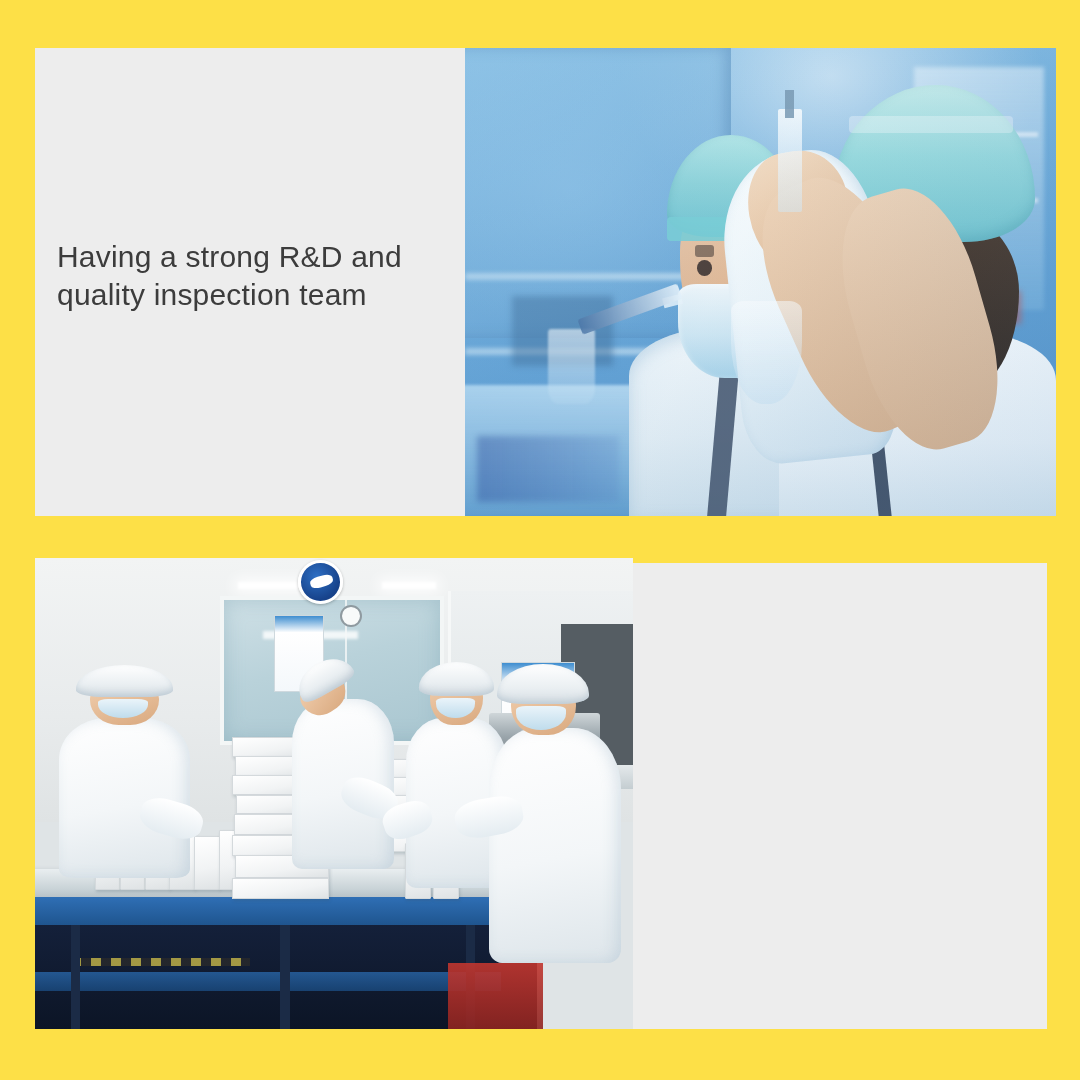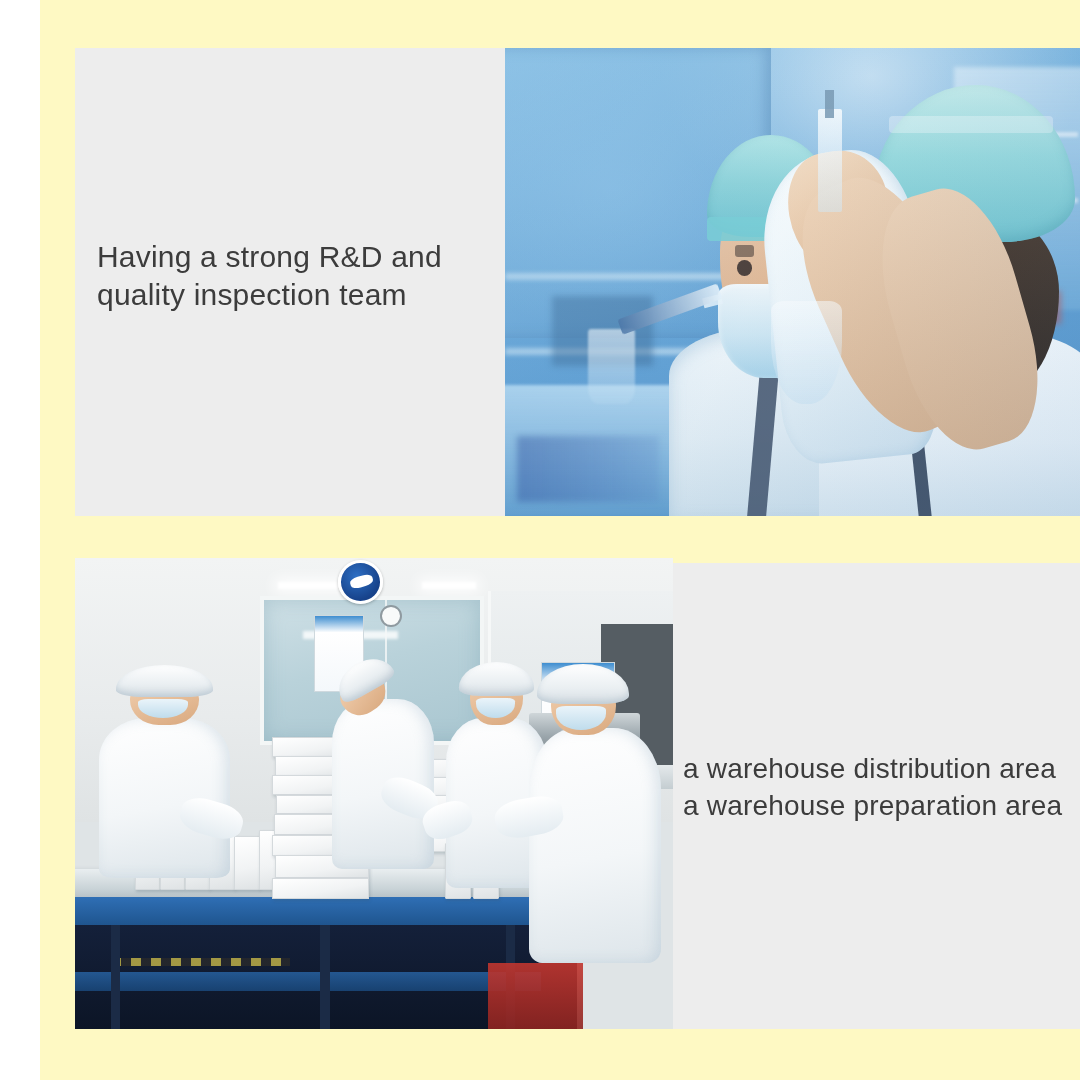--- a/index.html
+++ b/index.html
@@ -11,22 +11,21 @@
     width: 1080px;
     height: 1080px;
     position: relative;
     font-family: "Liberation Sans", "DejaVu Sans", sans-serif;
     overflow: hidden;
   }
 
   .page {
     position: absolute;
     inset: 0;
-    background: #fef9c3;
-    margin-left: 40px;
+    background: #fde047;
   }
 
   
   .section-top {
     position: absolute;
     left: 0; top: 0;
     width: 1080px; height: 540px;
   }
   .panel-gray-top {
     position: absolute;
@@ -614,17 +613,15 @@
         <div class="wk-coat"></div>
         <div class="wk-head" style="left:16%;top:-19%;width:50%;height:22%;"></div>
         <div class="wk-cap" style="left:6%;top:-27%;width:70%;height:17%;"></div>
         <div class="wk-mask" style="left:20%;top:-9%;width:38%;height:10%;"></div>
         <div class="wk-arm" style="left:-26%;top:30%;width:52%;height:16%;transform:rotate(-10deg);"></div>
       </div>
     </div>
 
     <div class="panel-gray-bottom"></div>
 
-    <div class="caption-bottom">a warehouse distribution area
-a warehouse preparation area</div>
   </div>
 
 </div>
 
 </body></html>

